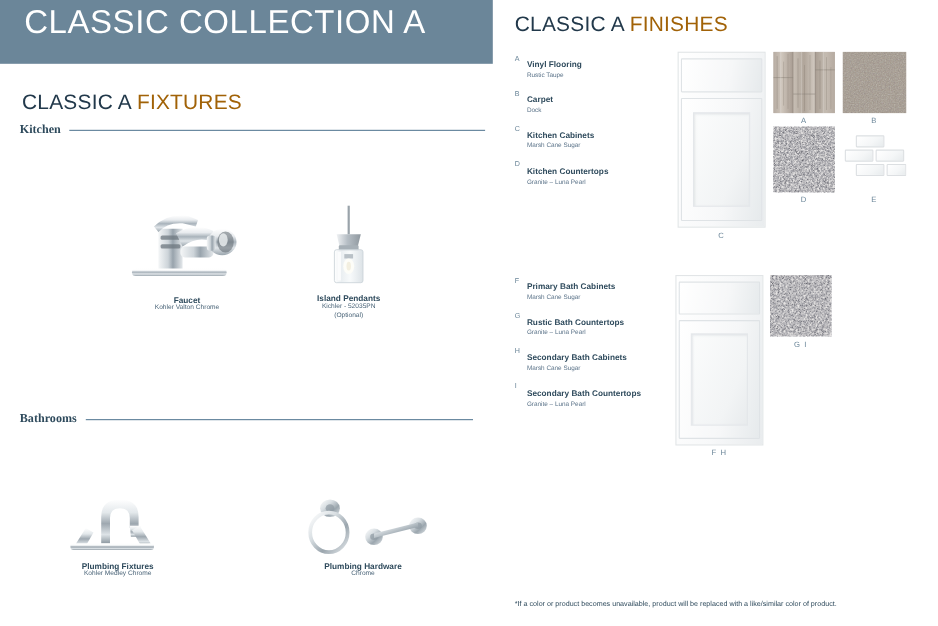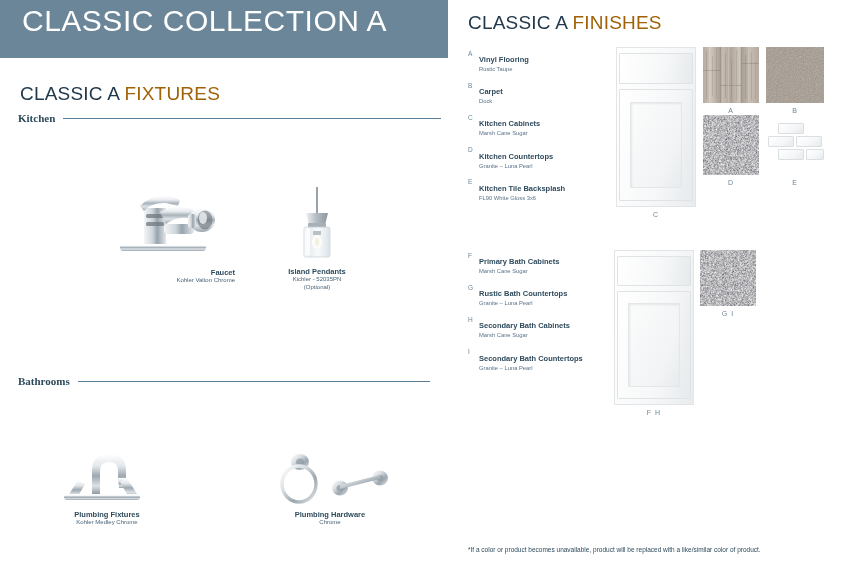--- a/index.html
+++ b/index.html
@@ -89,21 +89,21 @@
     margin-top: 2px;
     white-space: nowrap;
   }
   .fixture-sub {
     font-size: 6px;
     color: #4a6478;
     white-space: nowrap;
     line-height: 1.25;
   }
 
-  #fixture-faucet { left: 105px; top: 178px; width: 130px; text-align: right; }
+  #fixture-faucet { left: 105px; top: 178px; width: 130px; }
   #fixture-pendant { left: 252px; top: 185px; width: 130px; }
   #fixture-plumbing { left: 42px; top: 440px; width: 130px; }
   #fixture-hardware { left: 265px; top: 450px; width: 130px; }
 
   
   .legend {
     position: absolute;
     width: 140px;
   }
   #legend-kitchen { left: 468px; top: 48px; }
@@ -400,27 +400,20 @@
     <span class="legend-text">
       <span class="legend-title">Kitchen Cabinets</span>
       <span class="legend-sub" style="display:block">Marsh Cane Sugar</span>
     </span>
   </div>
   <div class="legend-item">
     <span class="legend-letter">D</span>
     <span class="legend-text">
       <span class="legend-title">Kitchen Countertops</span>
       <span class="legend-sub" style="display:block">Granite – Luna Pearl</span>
-    </span>
-  </div>
-  <div class="legend-item">
-    <span class="legend-letter">E</span>
-    <span class="legend-text">
-      <span class="legend-title">Kitchen Tile Backsplash</span>
-      <span class="legend-sub" style="display:block">FL90 White Gloss 3x6</span>
     </span>
   </div>
 </div>
 
 <div class="legend" id="legend-bath">
   <div class="legend-item">
     <span class="legend-letter">F</span>
     <span class="legend-text">
       <span class="legend-title">Primary Bath Cabinets</span>
       <span class="legend-sub" style="display:block">Marsh Cane Sugar</span>

